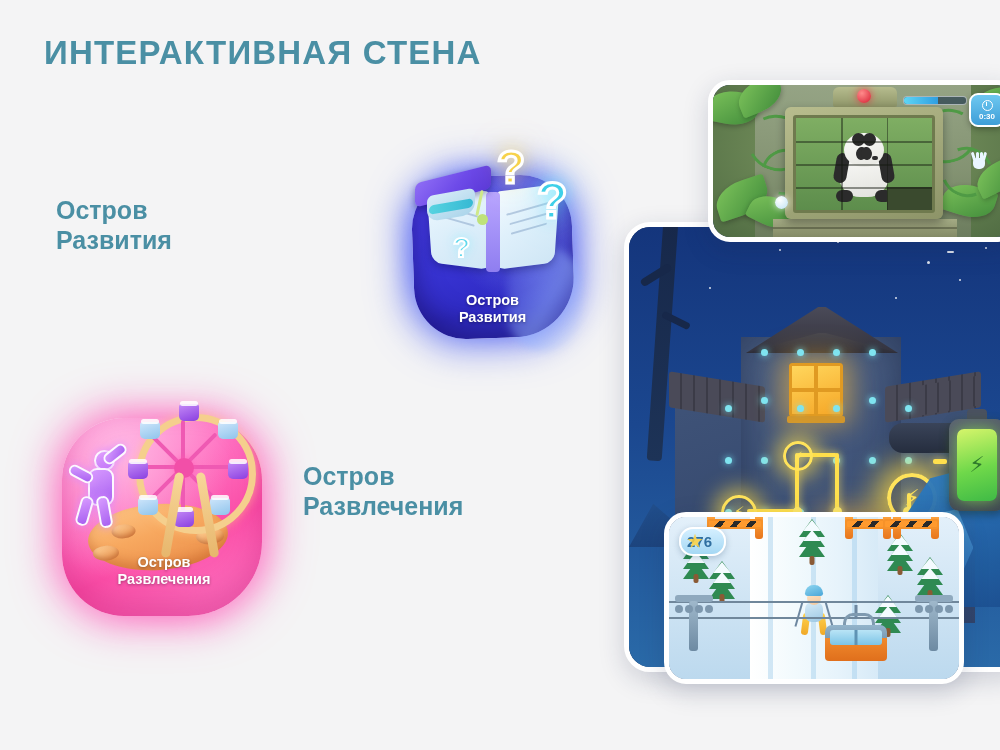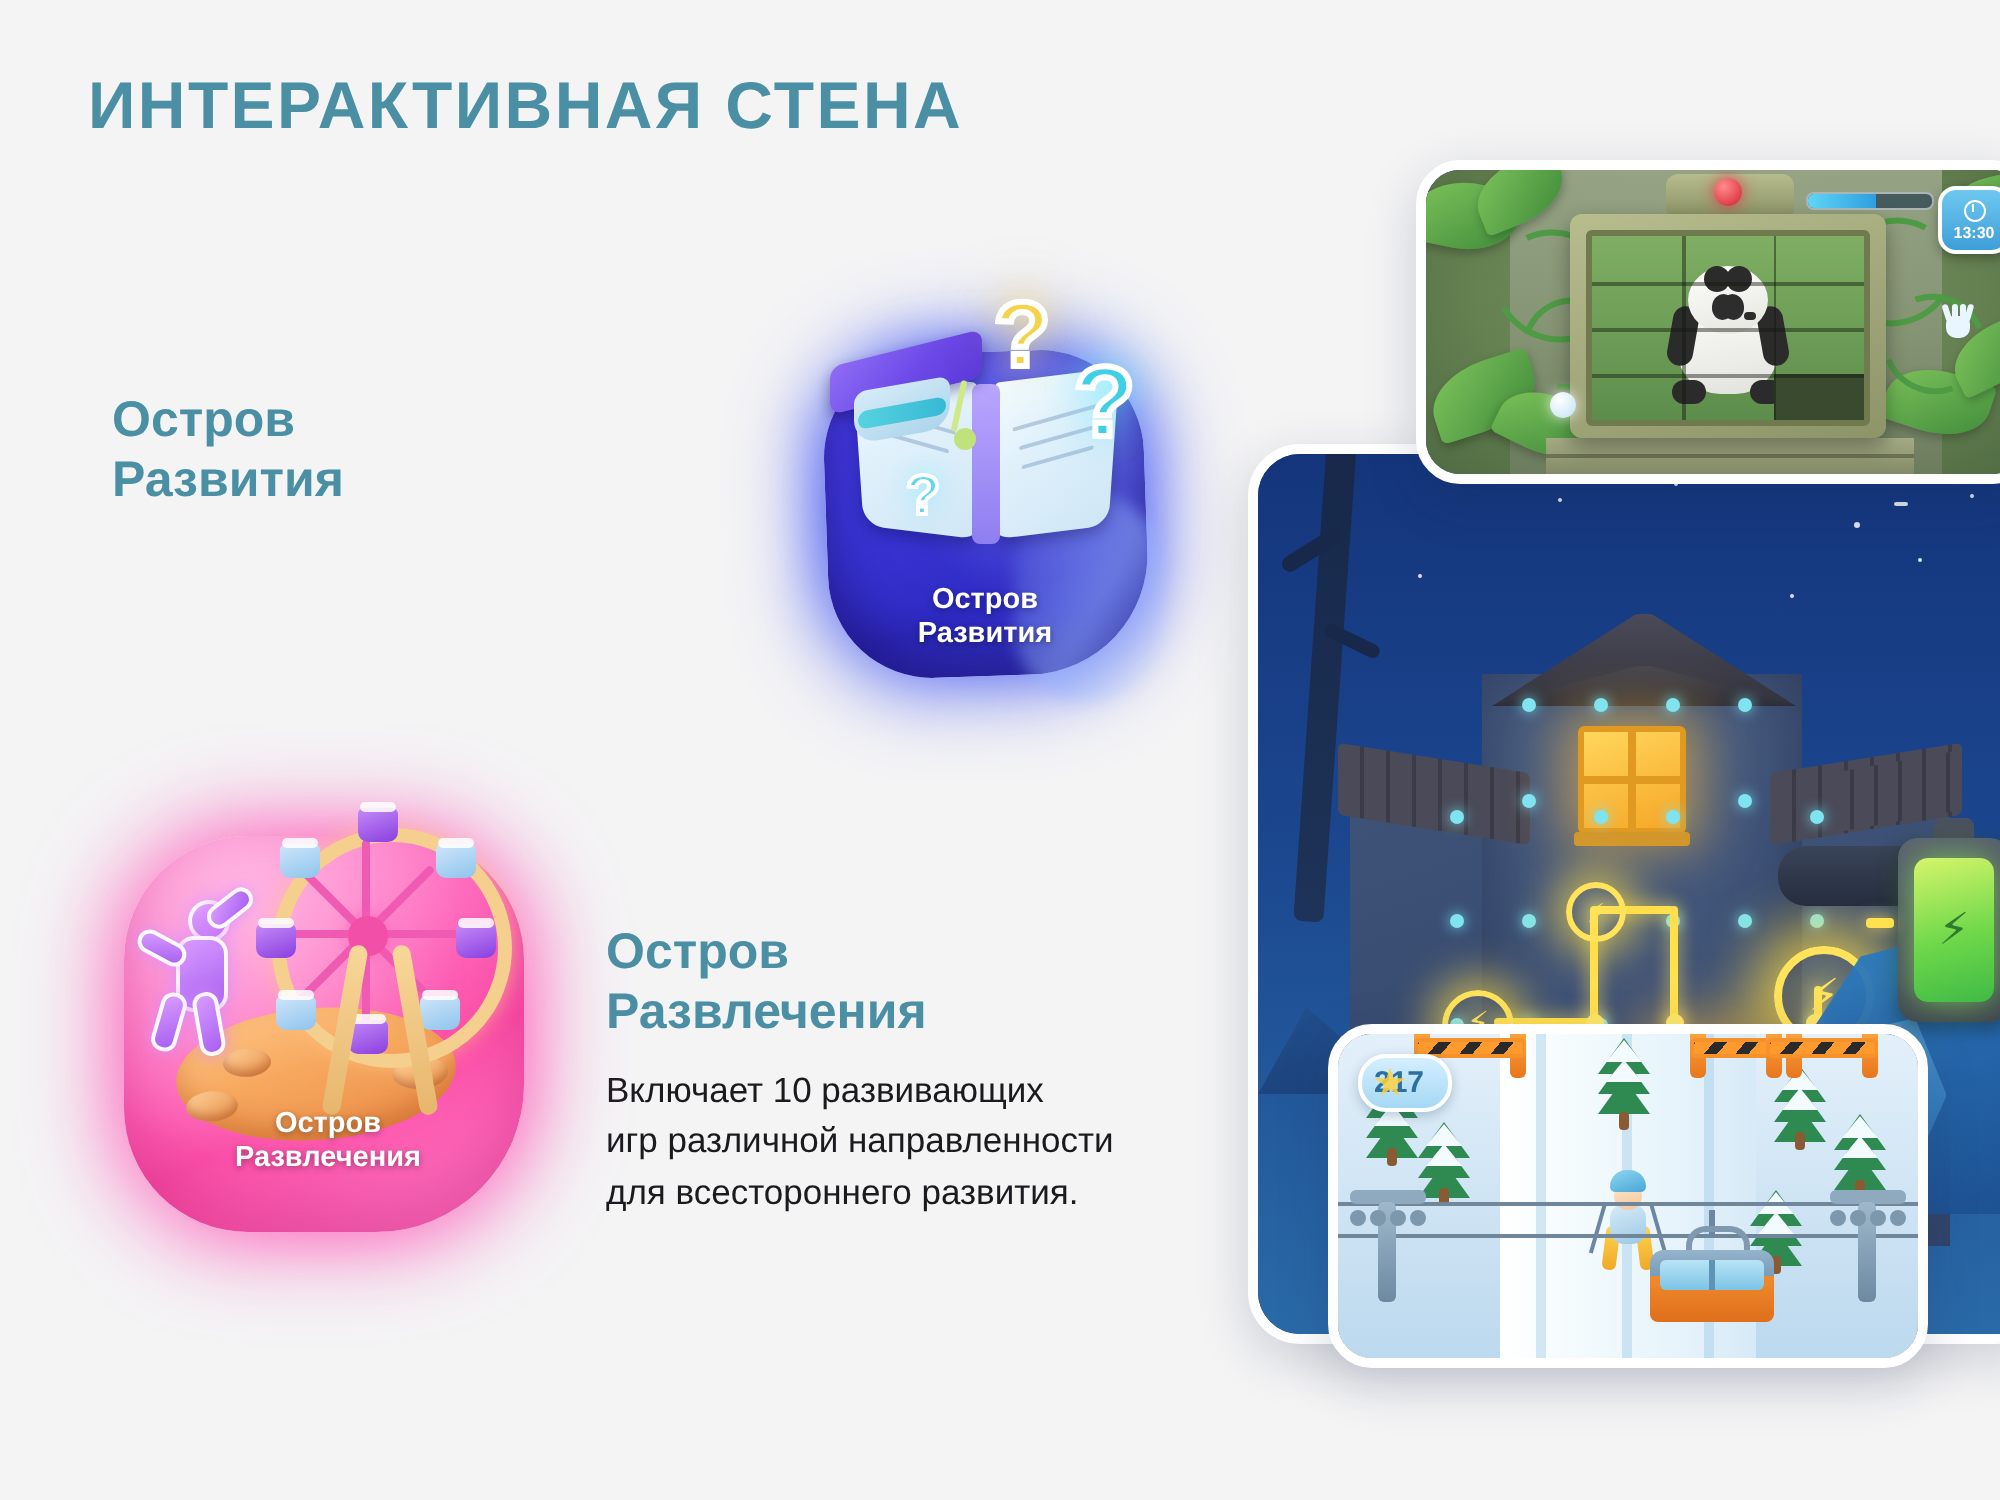--- a/index.html
+++ b/index.html
@@ -561,23 +561,20 @@
   <div class="page-title">ИНТЕРАКТИВНАЯ СТЕНА</div>
 
   <div class="feature-text" id="txt-development">
     <div class="feature-heading">Остров
 Развития</div>
   </div>
 
   <div class="feature-text" id="txt-entertainment">
     <div class="feature-heading">Остров
 Развлечения</div>
-    <div class="feature-body">Включает 10 развивающих
-игр различной направленности
-для всестороннего развития.</div>
   </div>
 
   <div class="island-card" id="island-development">
     <div class="glow"></div>
     <div class="body"></div>
     <div class="sheen"></div>
 
     <div class="book">
       <div class="page-l">
         <div class="line ll1"></div>
@@ -787,21 +784,21 @@
         <div class="grid-line" style="left:33.3%;top:0;width:1.5px;height:100%"></div>
         <div class="grid-line" style="left:66.6%;top:0;width:1.5px;height:100%"></div>
       </div>
     </div>
 
     <div class="progress-bar">
       <div class="fill" id="panda-progress-fill" style="width: 55%;"></div>
     </div>
     <div class="timer-badge">
       <div class="clock"></div>
-      <span>13:30</span>
+      <span>0:30</span>
     </div>
 
     <div class="hand-cursor">
       <div class="palm"></div>
       <div class="finger" style="left:1px;transform:rotate(-18deg)"></div>
       <div class="finger" style="left:5px"></div>
       <div class="finger" style="left:9px"></div>
       <div class="finger" style="left:12px;transform:rotate(16deg)"></div>
     </div>
     <div class="dot-cursor"></div>
@@ -924,17 +921,17 @@
 
     <div class="gondola" style="left:152px;top:88px">
       <div class="hanger"></div>
         <div class="yoke"></div>
       <div class="cabin"></div>
         <div class="glass"></div>
     </div>
 
     <div class="score-badge">
       <div class="star"></div>
-      <div class="val">217</div>
+      <div class="val">276</div>
     </div>
   </div>
 
 </div>
 
 </body></html>

